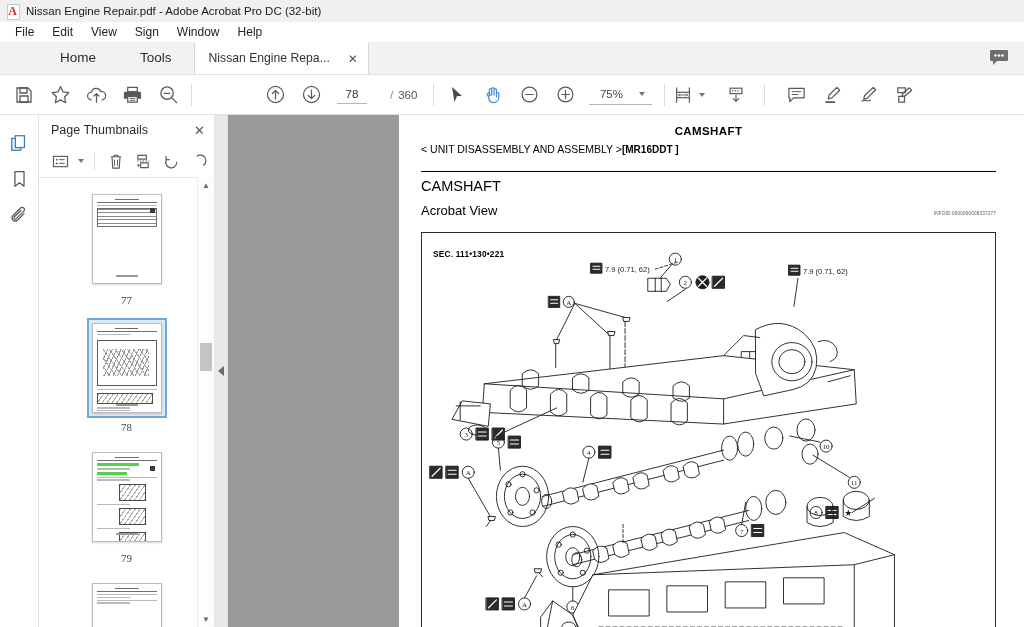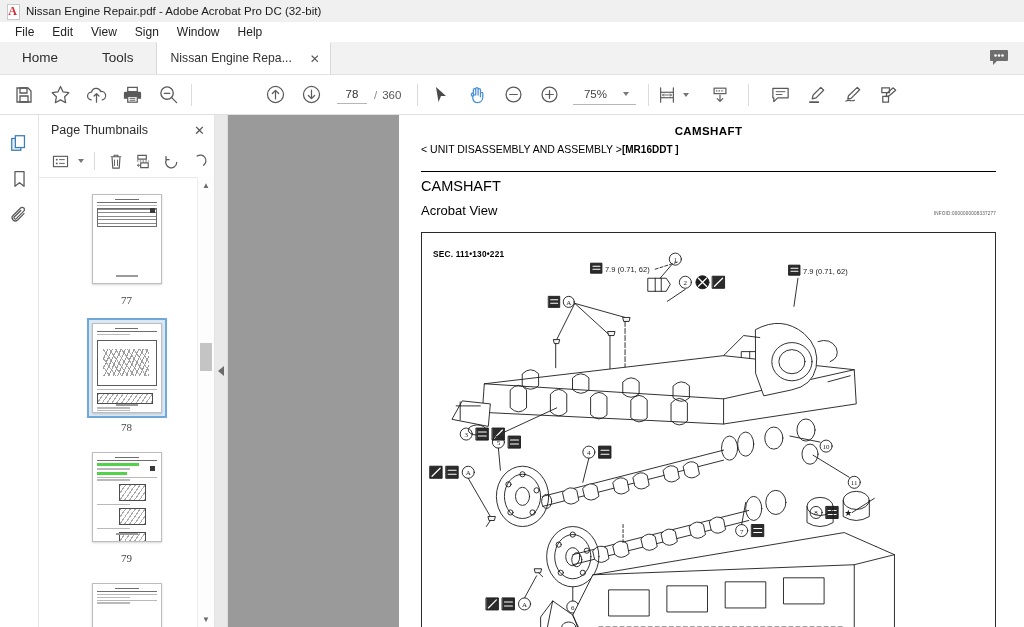--- a/index.html
+++ b/index.html
@@ -17,37 +17,37 @@
   .tb-icon .doc{position:absolute;left:1px;top:0;width:11px;height:14px;background:#fff;border:1px solid #c9c9c9;}
   .tb-icon .a{position:absolute;left:0;top:0;width:13px;height:14px;color:#d7282f;font-size:12px;font-weight:bold;line-height:14px;text-align:center;font-family:"Liberation Serif",serif;}
   .title-text{font-size:11.5px;color:#1a1a1a;white-space:nowrap;}
 
   
   .menubar{height:20px;background:#fff;display:flex;align-items:center;padding-left:6px;flex:0 0 auto;}
   .menubar .mi{font-size:12px;color:#222;padding:2px 9px;cursor:default;}
 
   
   .tabbar{height:32px;background:#f2f2f2;display:flex;align-items:flex-end;flex:0 0 auto;position:relative;border-bottom:1px solid #e2e2e2;}
-  .tabbar .lefttabs{display:flex;align-items:flex-end;height:32px;}
+  .tabbar .lefttabs{display:flex;align-items:flex-end;height:32px;margin-left:38px;}
   .ltab{height:32px;line-height:32px;padding:0 22px;font-size:13.5px;color:#2b2b2b;background:#f2f2f2;cursor:default;}
   .doctab{height:31px;line-height:31px;padding:0 10px 0 14px;font-size:12.2px;color:#333;background:#fff;
           border-left:1px solid #d8d8d8;border-right:1px solid #d8d8d8;border-top:1px solid #fff;
           display:flex;align-items:center;gap:18px;min-width:118px;}
   .doctab .close{font-size:12px;color:#555;cursor:pointer;line-height:1;}
   .tabbar .spacer{flex:1 1 auto;height:32px;background:#f2f2f2;}
   .chat-btn{width:30px;height:32px;display:flex;align-items:center;justify-content:center;margin-right:10px;}
 
   
   .toolbar{height:39px;background:#fff;border-bottom:1px solid #e0e0e0;display:flex;align-items:center;flex:0 0 auto;padding:0 6px;}
   .tbtn{width:36px;height:34px;display:flex;align-items:center;justify-content:center;border-radius:2px;cursor:default;}
   .tbtn.active svg{color:#4a90d9;}
   .tsep{width:1px;height:22px;background:#dcdcdc;margin:0 5px;}
   .pagebox{display:flex;align-items:center;margin-left:8px;font-size:11.5px;color:#444;}
   .pageinput{width:26px;height:16px;border:none;border-bottom:1px solid #b6b6b6;text-align:center;font-size:11.5px;color:#333;outline:none;background:transparent;font-family:inherit;}
-  .pagetotal{margin-left:7px;color:#555;font-size:11.5px;}
+  .pagetotal{margin-left:23px;color:#555;font-size:11.5px;}
   .pagetotal .sl{color:#888;margin-right:5px;}
   .zoombox{display:flex;align-items:center;margin-left:6px;border-bottom:1px solid #b6b6b6;padding:0 2px;height:19px;}
   .zoomval{width:40px;text-align:center;font-size:11.5px;color:#444;}
   .caret{width:0;height:0;border-left:3.5px solid transparent;border-right:3.5px solid transparent;border-top:4px solid #777;margin:0 5px 0 8px;}
   .caret.sm{margin:0 3px 0 3px;}
   svg{display:block;color:#5a5a5a;}
 
   
   .main{flex:1 1 auto;display:flex;min-height:0;background:#fff;}
 

